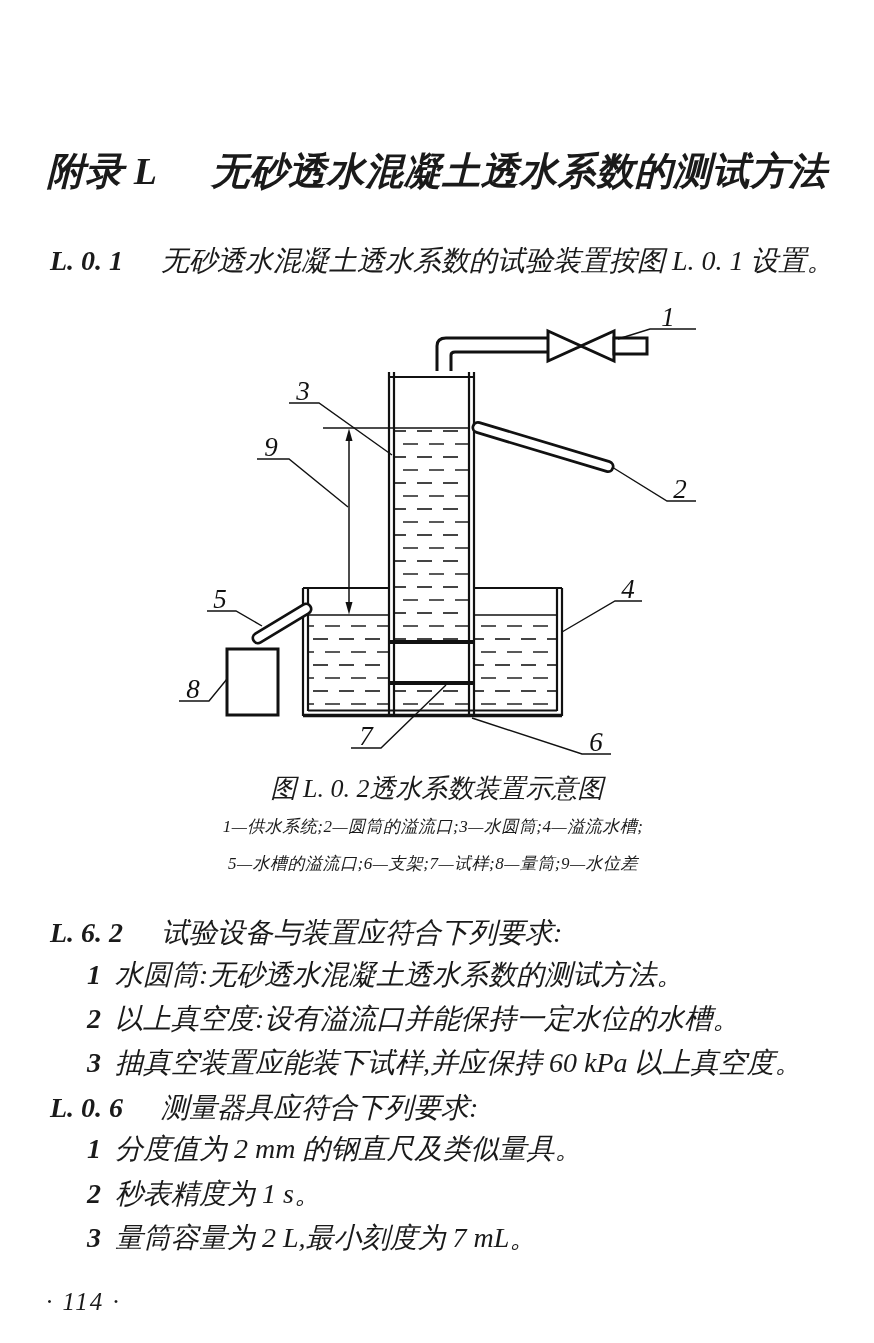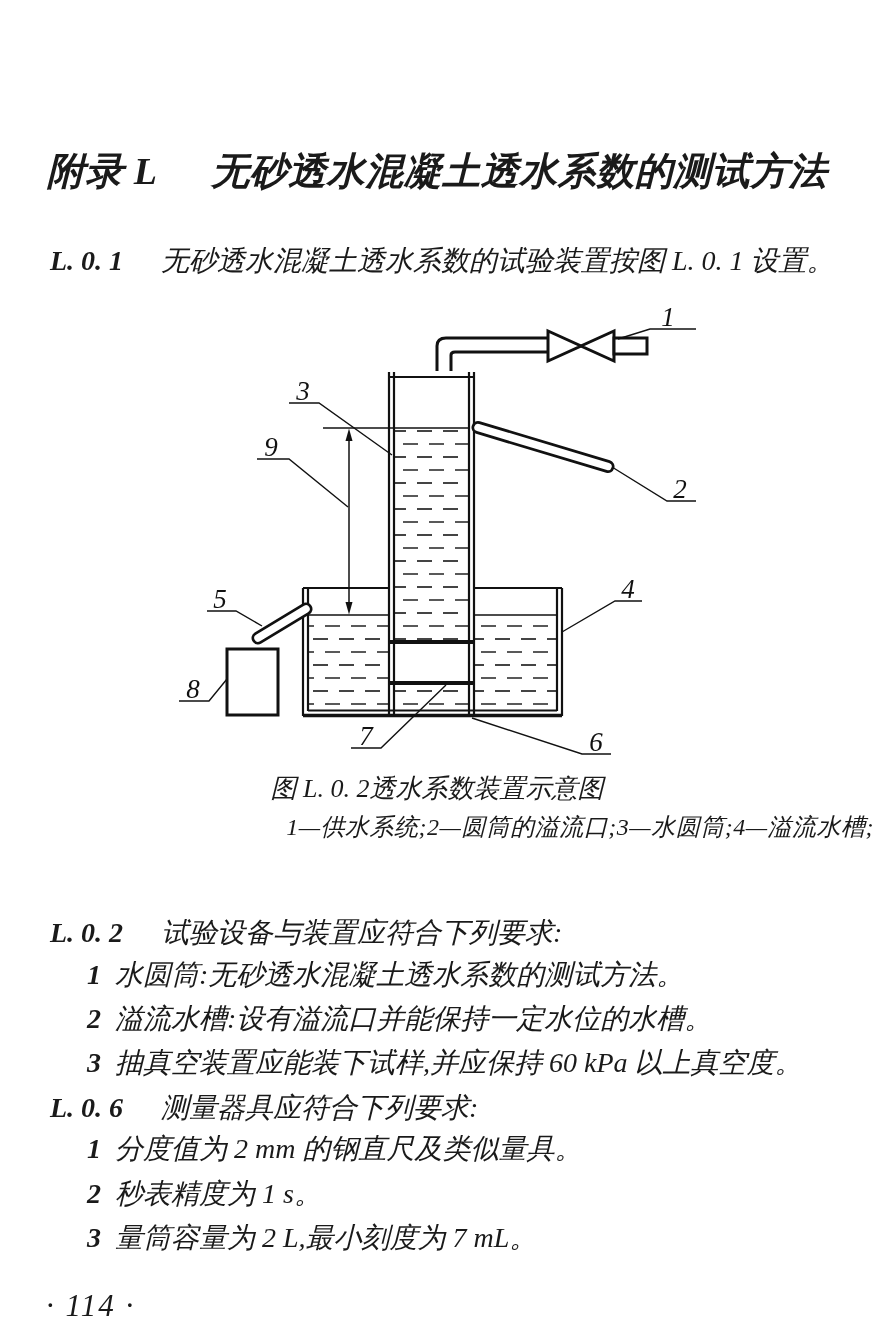--- a/index.html
+++ b/index.html
@@ -30,29 +30,29 @@
   .stxt{position:absolute;left:116px;margin-left:45px;}
   .inum{position:absolute;left:87px;font-weight:bold;}
   .itxt{position:absolute;left:115px;}
   .fig-caption{
     position:absolute;top:773px;left:0;right:0;
     text-align:center;font-size:26px;line-height:32px;
     white-space:nowrap;
   }
   .caption-main{}
   .legend-line{
-    position:absolute;left:0;right:0;
-    text-align:right;font-size:24px;line-height:30px;
+    position:absolute;left:0;right:8px;
+    text-align:center;font-size:17px;line-height:30px;
     white-space:nowrap;letter-spacing:0.5px;
   }
   .legend-1{top:812px;}
   .legend-2{top:849px;}
   .page-number{
     position:absolute;top:1288px;left:46px;
-    font-size:31px;letter-spacing:2px;
+    font-size:25px;letter-spacing:2px;
   }
   .diagram{
     position:absolute;top:295px;left:0;
     width:874px;height:470px;
   }
   .diagram text{
     font-family:"Liberation Serif","DejaVu Serif",serif;
     font-size:27px;fill:#111;
   }
 </style>
@@ -167,32 +167,33 @@
       <text x="193" y="403">8</text>
       <text x="271" y="161">9</text>
     </g>
   </svg>
 
   <div class="fig-caption">
     <span>图 L. 0. 2</span><span class="caption-main">透水系数装置示意图</span>
   </div>
 
   <div class="legend-line legend-1">1—供水系统;2—圆筒的溢流口;3—水圆筒;4—溢流水槽;</div>
+  <div class="legend-line legend-2">5—水槽的溢流口;6—支架;7—试样;8—量筒;9—水位差</div>
 
   <div class="line" style="top:915px">
-    <span class="snum">L. 0. 2</span>
+    <span class="snum">L. 6. 2</span>
     <span class="stxt">试验设备与装置应符合下列要求:</span>
   </div>
   <div class="line" style="top:957px">
     <span class="inum">1</span>
     <span class="itxt">水圆筒:无砂透水混凝土透水系数的测试方法。</span>
   </div>
   <div class="line" style="top:1001px">
     <span class="inum">2</span>
-    <span class="itxt">溢流水槽:设有溢流口并能保持一定水位的水槽。</span>
+    <span class="itxt">以上真空度:设有溢流口并能保持一定水位的水槽。</span>
   </div>
   <div class="line" style="top:1045px">
     <span class="inum">3</span>
     <span class="itxt">抽真空装置应能装下试样,并应保持 60 kPa 以上真空度。</span>
   </div>
 
   <div class="line" style="top:1090px">
     <span class="snum">L. 0. 6</span>
     <span class="stxt">测量器具应符合下列要求:</span>
   </div>

